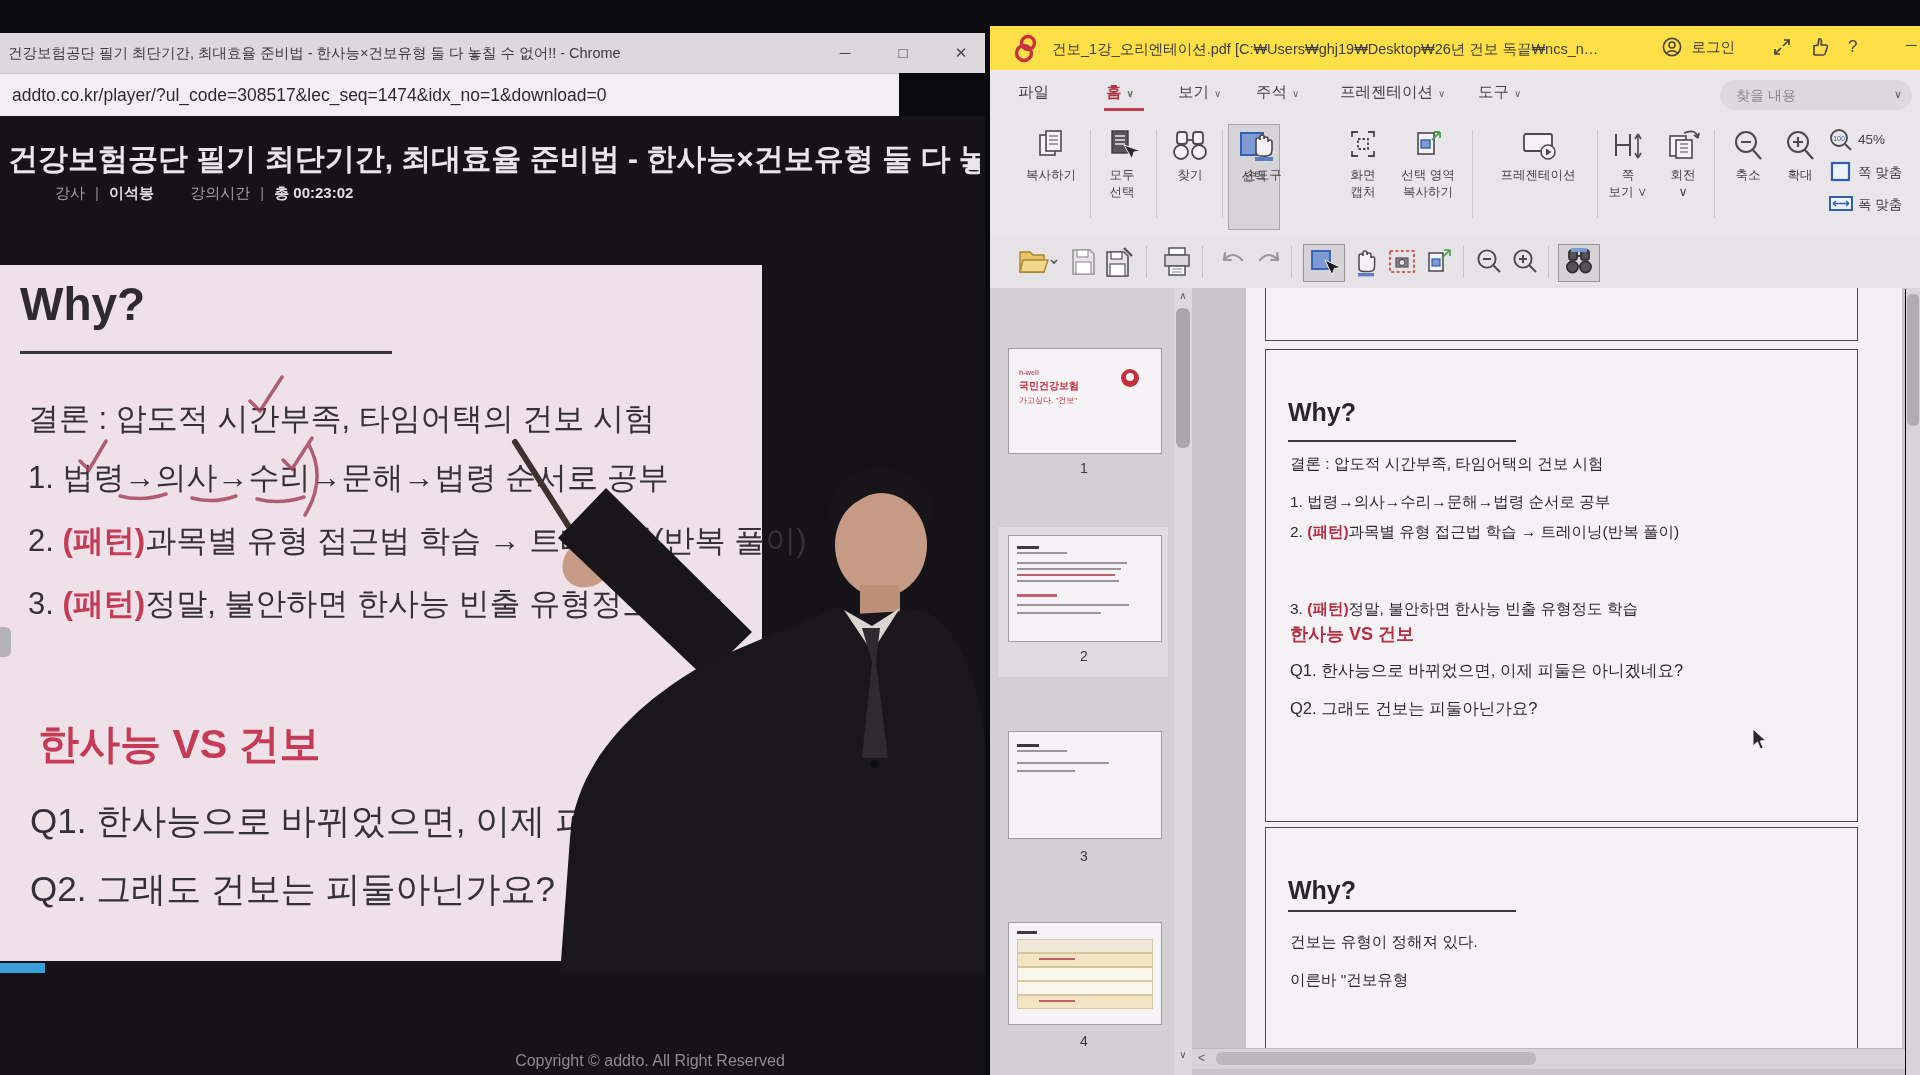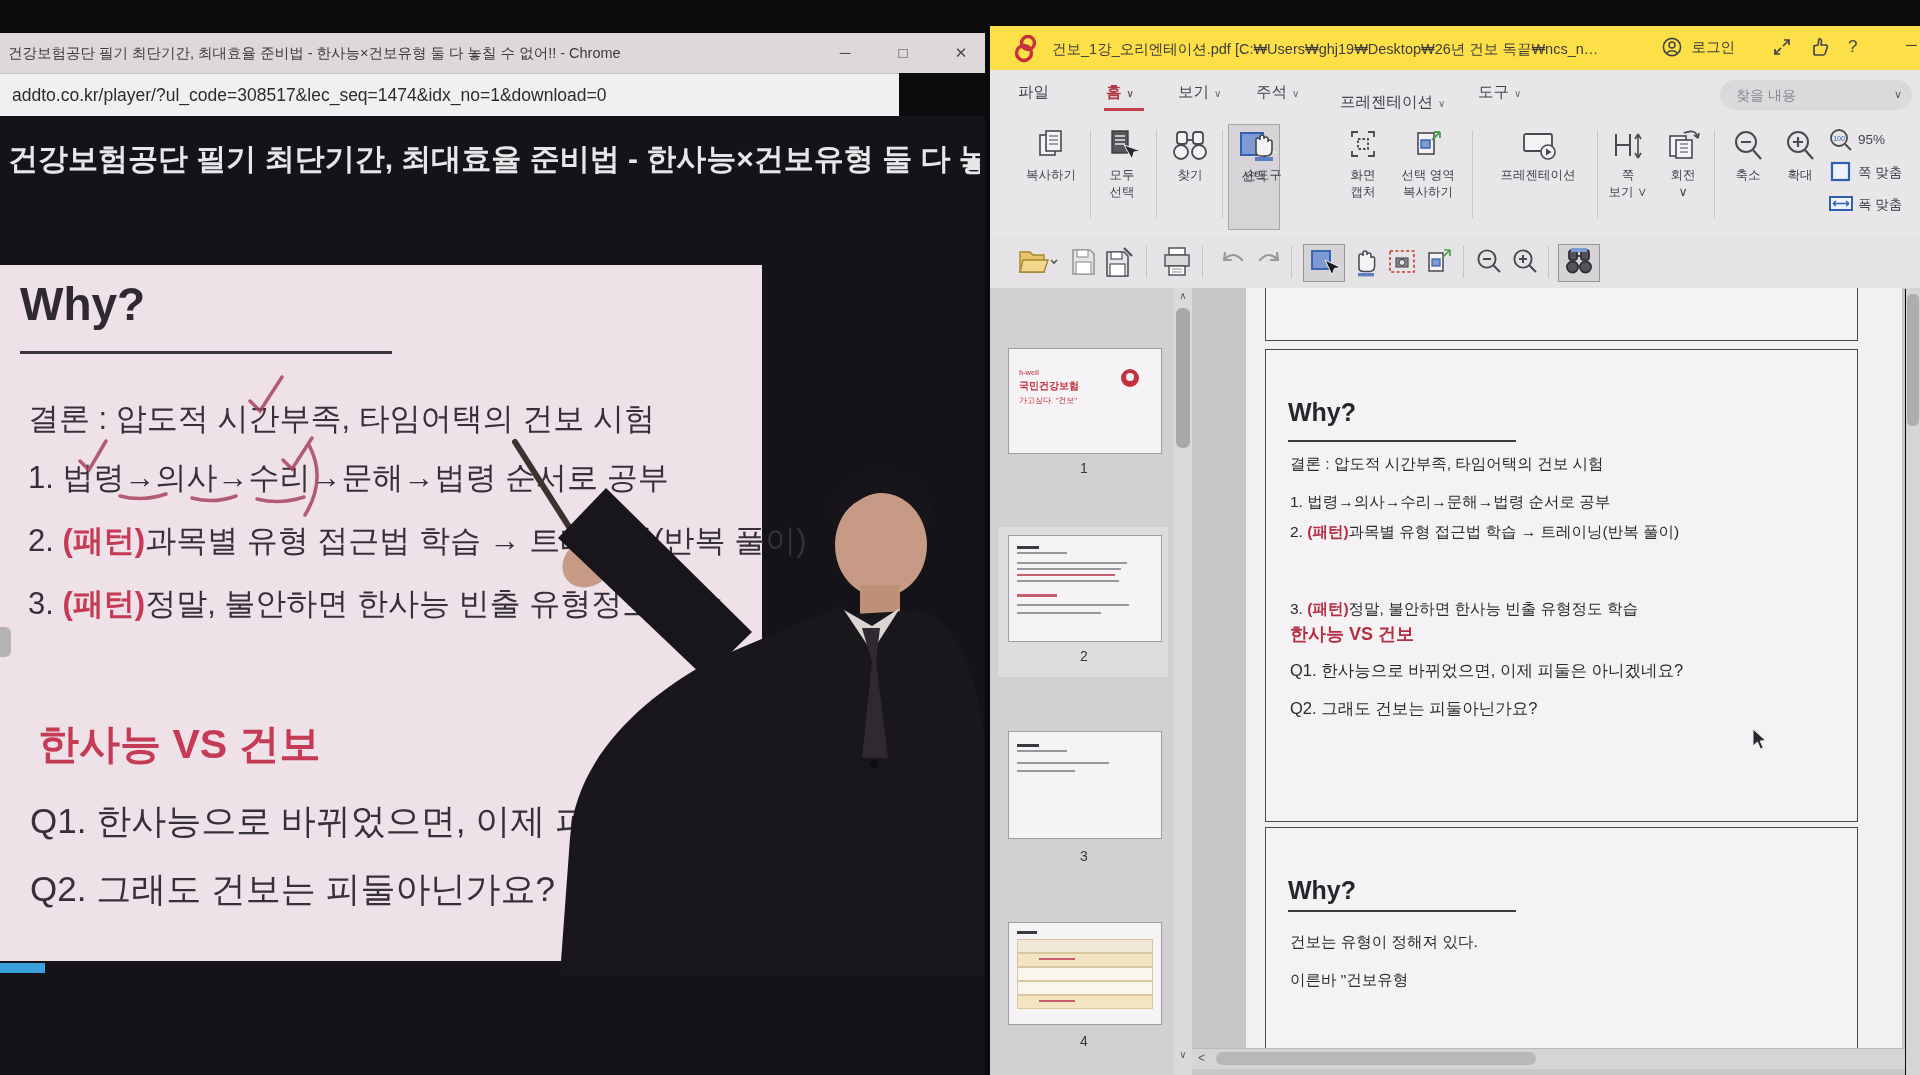--- a/index.html
+++ b/index.html
@@ -99,20 +99,25 @@
   <div class="abs chrome-urlbar">
     <div class="abs chrome-url nowrap">addto.co.kr/player/?ul_code=308517&amp;lec_seq=1474&amp;idx_no=1&amp;download=0</div>
     <svg class="abs" style="left:956px;top:82px;" width="24" height="28" viewBox="0 0 24 28">
       <path d="M12 3 V15 M6 10 L12 16 L18 10" stroke="#4a474a" stroke-width="2.4" fill="none"></path>
       <path d="M3 21 H21" stroke="#4a474a" stroke-width="2.6"></path>
     </svg>
   </div>
 
   <div class="abs video-bg"></div>
   <div class="abs video-title nowrap" style="z-index:2;">건강보험공단 필기 최단기간, 최대효율 준비법 - 한사능×건보유형 둘 다 놓칠 수</div>
+  <div class="abs video-meta nowrap" style="z-index:2;">
+    <span>강사</span><span class="meta-sep">|</span><b>이석봉</b>
+    <span style="display:inline-block;width:28px;"></span>
+    <span>강의시간</span><span class="meta-sep">|</span><b>총 00:23:02</b>
+  </div>
 
   <div class="abs slide">
     <div class="abs slide-why">Why?</div>
     <div class="abs slide-underline"></div>
     <div class="abs s-line" style="top:133px;">결론 : 압도적 시간부족, 타임어택의 건보 시험</div>
     <div class="abs s-line" style="top:192px;">1. 법령→의사→수리→문해→법령 순서로 공부</div>
     <div class="abs s-line" style="top:255px;"><span>2. </span><span class="s-red">(패턴)</span><span>과목별 유형 접근법 학습 → 트레이닝(반복 풀이)</span></div>
     <div class="abs s-line" style="top:318px;"><span>3. </span><span class="s-red">(패턴)</span><span>정말, 불안하면 한사능 빈출 유형정도 학습</span></div>
     <div class="abs slide-vs">한사능 VS 건보</div>
     <div class="abs s-q" style="top:533px;">Q1. 한사능으로 바뀌었으면, 이제 피둘은 아니겠네요?</div>
@@ -140,20 +145,21 @@
     <path d="M432 172 Q440 120 481 112 Q525 118 532 170 Q520 135 481 132 Q448 138 432 172 Z" fill="#17141a"></path>
     <rect x="460" y="225" width="40" height="32" fill="#bd9078"></rect>
     <path d="M160 615 L170 478 C176 398 242 338 312 300 L440 246 L455 254 L522 250 C562 266 580 330 585 382 L585 615 Z" fill="#1a171c"></path>
     <path d="M444 250 L472 292 L500 248 L472 266 Z" fill="#d9d6d2"></path>
     <path d="M462 268 L480 268 L476 302 L488 398 L462 398 L472 302 Z" fill="#2e2a30"></path>
     <circle cx="474" cy="404" r="4" fill="#0e0d0f"></circle>
   </svg>
 
   <div class="abs progress"></div>
   <div class="abs handle"></div>
+  <div class="abs copyright nowrap">Copyright © addto. All Right Reserved</div>
 
   <div class="abs pdf-titlebar">
     <svg class="abs" style="left:22px;top:7px;" width="30" height="30" viewBox="0 0 30 30">
       <circle cx="16" cy="10" r="6.5" stroke="#c8323e" stroke-width="3.4" fill="none"></circle>
       <circle cx="12" cy="20" r="7.5" stroke="#c8323e" stroke-width="3.4" fill="none"></circle>
     </svg>
     <div class="abs pdf-title nowrap" style="left:62px;top:14px;">건보_1강_오리엔테이션.pdf [C:₩Users₩ghj19₩Desktop₩26년 건보 독끝₩ncs_n…</div>
     <div class="abs" style="left:672px;top:11px;">
       <svg style="display:inline-block;vertical-align:middle;" width="20" height="20" viewBox="0 0 20 20">
         <circle cx="10" cy="10" r="8.6" stroke="#45424a" stroke-width="1.6" fill="none"></circle>
@@ -171,21 +177,21 @@
     <div class="abs" style="left:858px;top:11px;font-size:17px;color:#45424a;">?</div>
     <div class="abs" style="left:916px;top:10px;font-size:15px;color:#45424a;">─</div>
   </div>
 
   <div class="abs pdf-menubar"></div>
   <div class="abs menu-item" style="left:1018px;top:82px;"><span>파일</span></div>
   <div class="abs menu-item menu-active" style="left:1106px;top:82px;"><span>홈</span><span class="chev">∨</span></div>
   <div class="abs menu-underline" style="top:108px;"></div>
   <div class="abs menu-item" style="left:1178px;top:82px;"><span>보기</span><span class="chev">∨</span></div>
   <div class="abs menu-item" style="left:1256px;top:82px;"><span>주석</span><span class="chev">∨</span></div>
-  <div class="abs menu-item" style="left:1340px;top:92px;"><span>프레젠테이션</span><span class="chev">∨</span></div>
+  <div class="abs menu-item" style="left:1340px;top:82px;"><span>프레젠테이션</span><span class="chev">∨</span></div>
   <div class="abs menu-item" style="left:1478px;top:82px;"><span>도구</span><span class="chev">∨</span></div>
   <div class="abs searchbox">
     <div class="abs search-ph">찾을 내용</div>
     <div class="abs search-chev">∨</div>
   </div>
 
   <div class="abs pdf-ribbon"></div>
 
   <div class="abs rbtn" style="left:1018px;width:66px;">
     <svg width="66" height="36" viewBox="0 0 66 36">
@@ -314,21 +320,21 @@
     </svg>
     <div class="rlabel">확대</div>
   </div>
 
   <div class="rstack-row" style="top:128px;">
     <svg width="26" height="24" viewBox="0 0 26 24">
       <circle cx="11" cy="10" r="8" stroke="#4b484e" stroke-width="1.8" fill="none"></circle>
       <text x="11" y="13" font-size="7" text-anchor="middle" fill="#2f5fae" font-family="Liberation Sans, sans-serif">100</text>
       <path d="M17 16 L23 22" stroke="#4b484e" stroke-width="2" fill="none"></path>
     </svg>
-    <div class="rstack-label">95%</div>
+    <div class="rstack-label">45%</div>
   </div>
   <div class="rstack-row" style="top:160px;">
     <svg width="26" height="24" viewBox="0 0 26 24">
       <rect x="4" y="3" width="17" height="17" fill="#eef2fa" stroke="#2f5fae" stroke-width="2.2"></rect>
     </svg>
     <div class="rstack-label">쪽 맞춤</div>
   </div>
   <div class="rstack-row" style="top:192px;">
     <svg width="26" height="24" viewBox="0 0 26 24">
       <rect x="2" y="5" width="22" height="13" fill="#eef2fa" stroke="#2f5fae" stroke-width="2"></rect>

